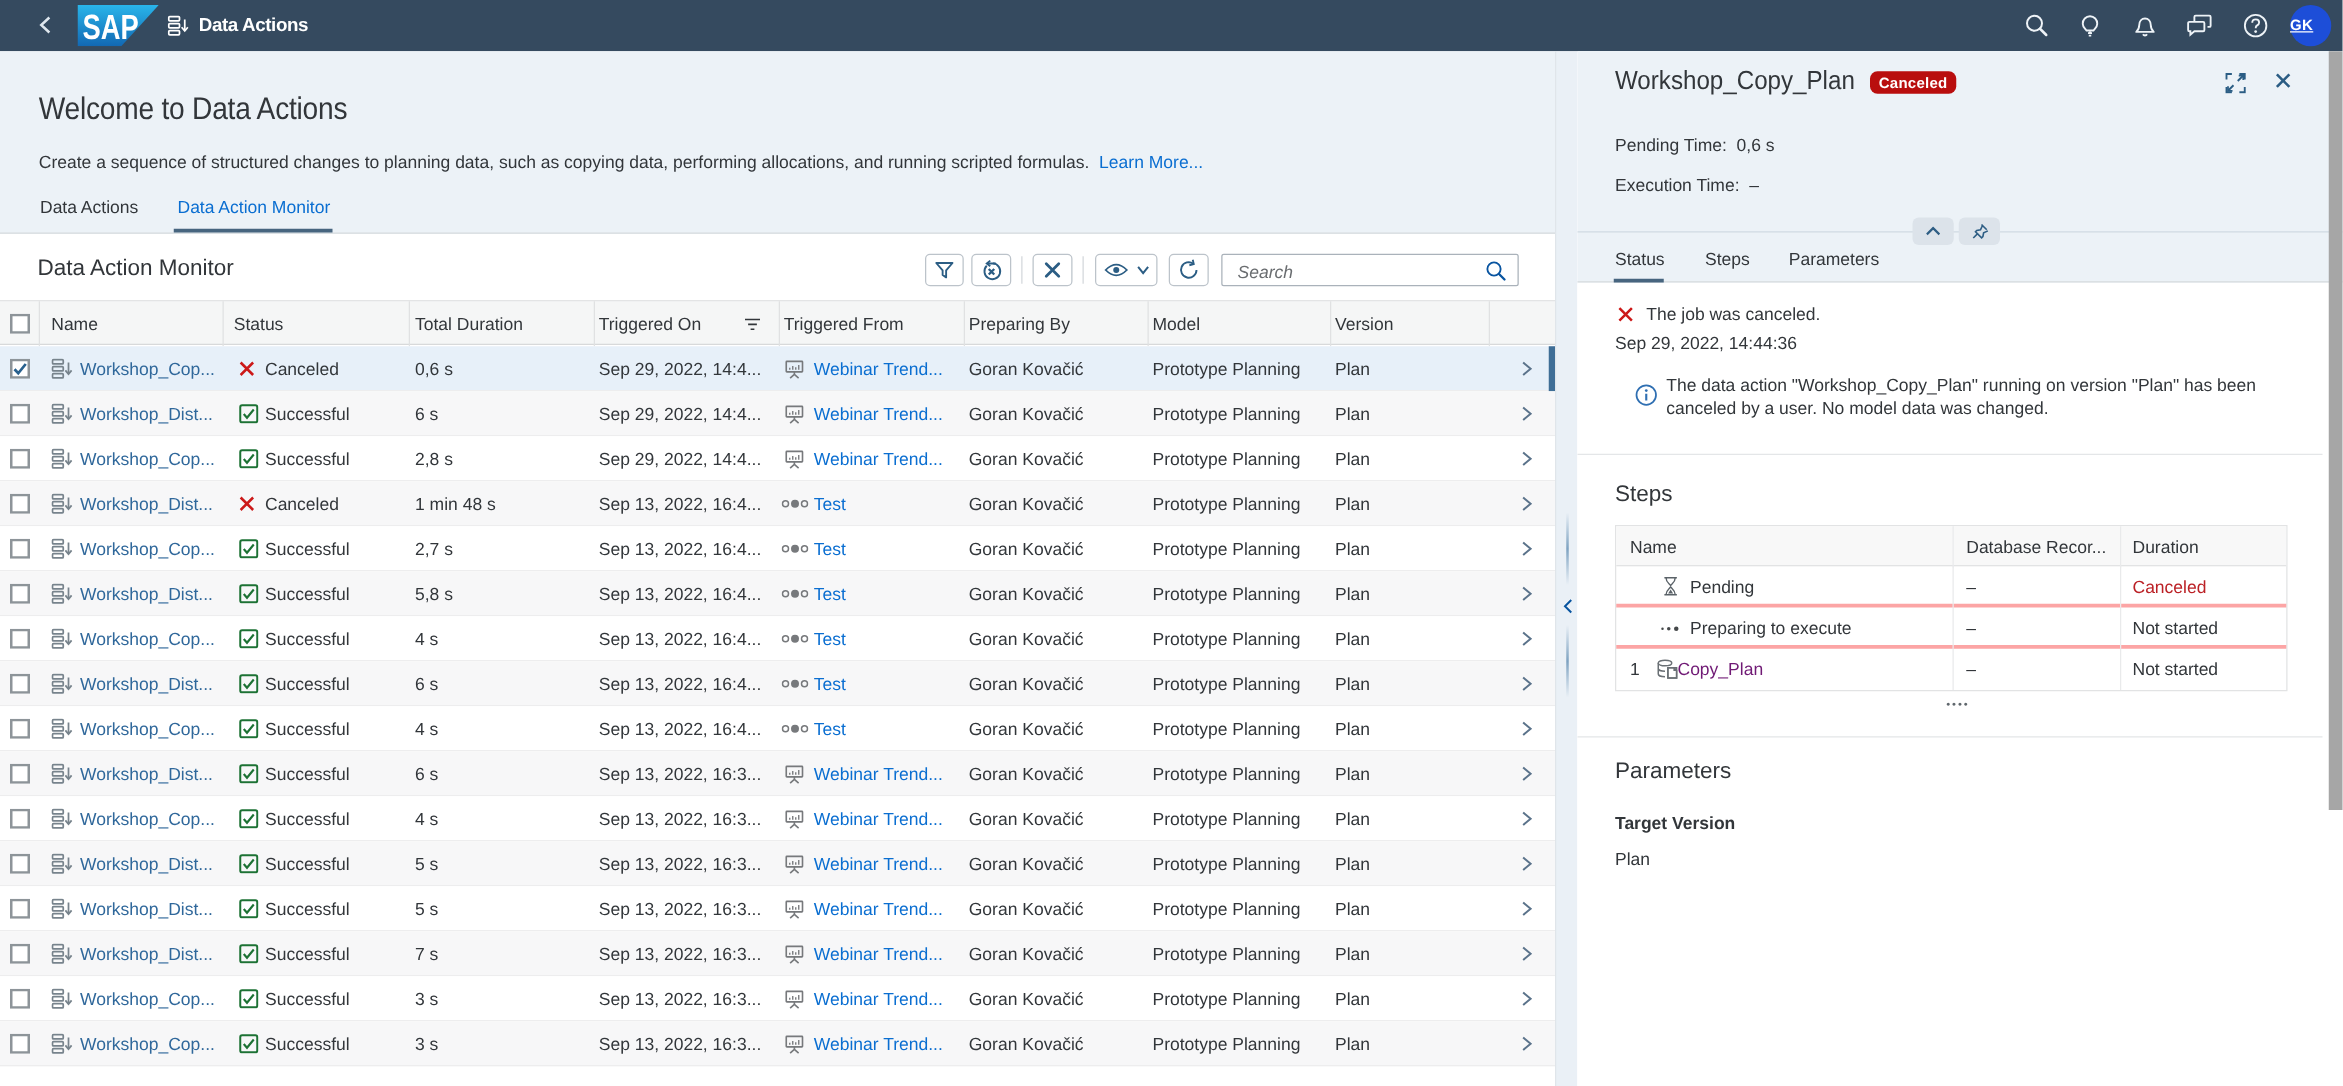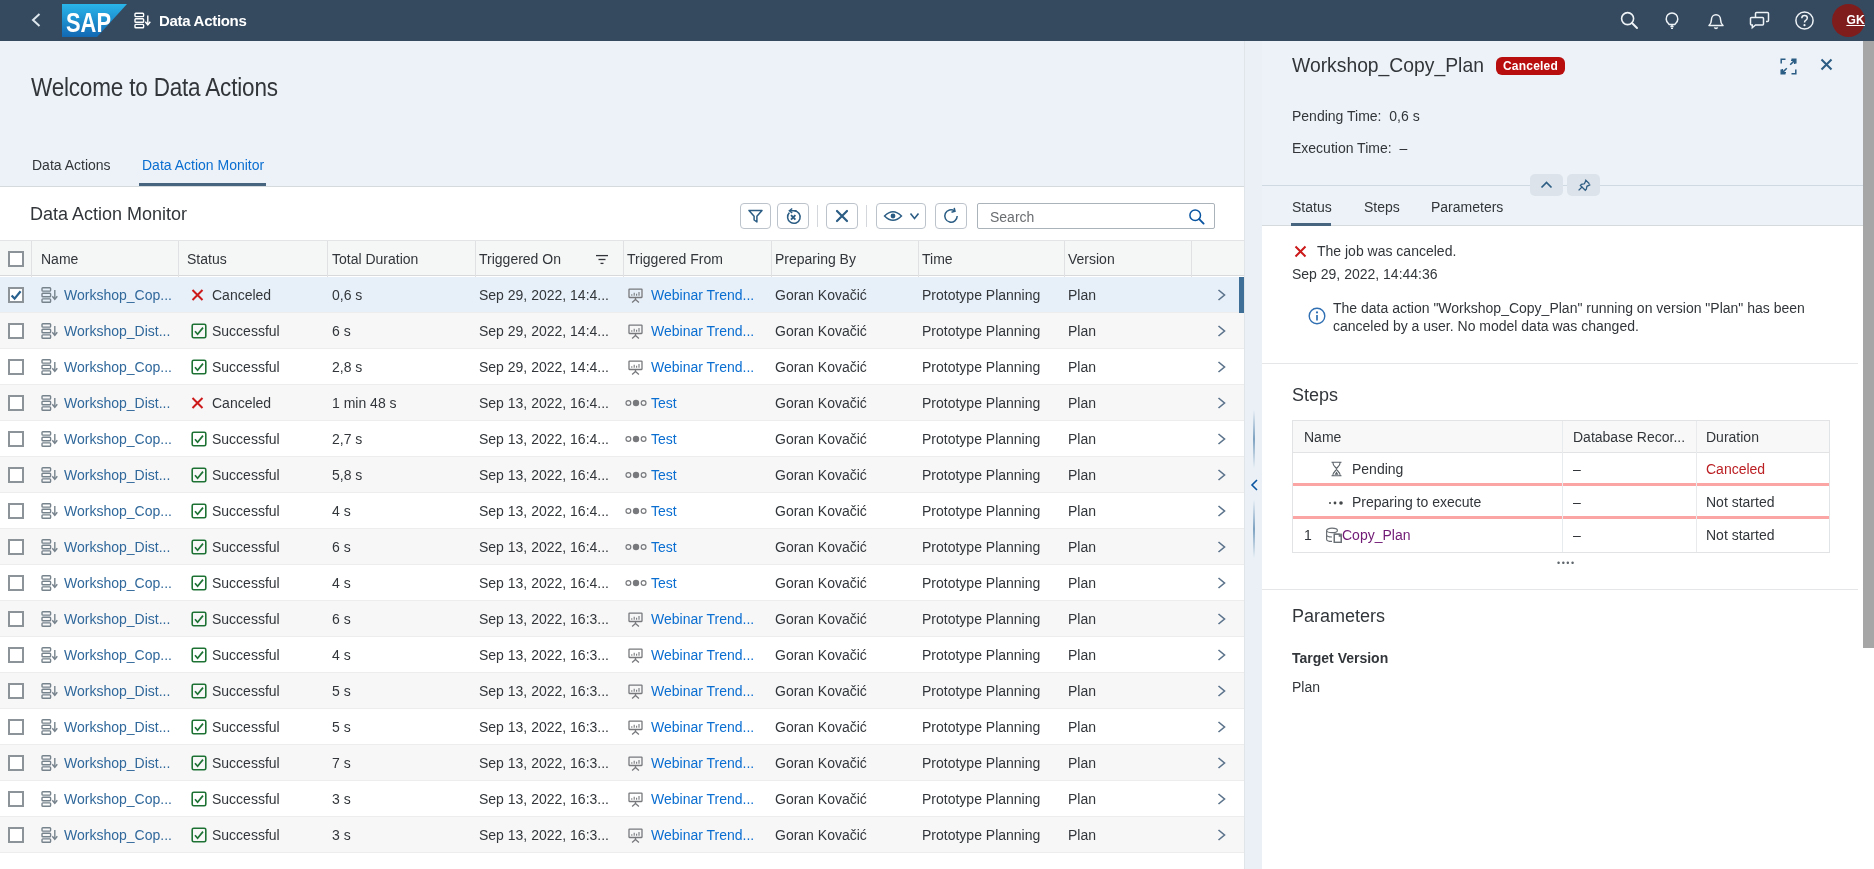--- a/index.html
+++ b/index.html
@@ -3,36 +3,36 @@
 *{margin:0;padding:0;box-sizing:border-box;}
 svg{display:block;}
 html,body{width:1874px;height:869px;overflow:hidden;font-family:"Liberation Sans",sans-serif;background:#fff;}
 
 .shell{position:absolute;left:0;top:0;width:1874px;height:41px;background:#354a5f;}
 .shell .back{position:absolute;left:29px;top:12px;}
 .shell .logo{position:absolute;left:62px;top:4px;}
 .shell .appic{position:absolute;left:134px;top:12px;}
 .shell .title{position:absolute;left:159px;top:12px;color:#fff;font-size:15px;font-weight:bold;letter-spacing:-0.3px;}
 .sic{position:absolute;top:10px;}
-.avatar{position:absolute;left:1832px;top:4px;width:33px;height:33px;border-radius:50%;background:#7f1d1d;color:#fff;font-size:12px;font-weight:bold;text-align:right;line-height:33px;letter-spacing:.3px;text-decoration:underline;}
+.avatar{position:absolute;left:1832px;top:4px;width:33px;height:33px;border-radius:50%;background:#1d4ed8;color:#fff;font-size:12px;font-weight:bold;text-align:left;line-height:33px;letter-spacing:.3px;text-decoration:underline;}
 
 .welcome{position:absolute;left:0;top:41px;width:1244px;height:146px;background:#ecf2f7;border-bottom:1px solid #d5dadd;}
 .welcome h1{position:absolute;left:31px;top:32px;font-size:25px;font-weight:400;color:#32363a;letter-spacing:-0.2px;transform:scaleX(0.9);transform-origin:left top;white-space:nowrap;}
 .welcome p{position:absolute;left:31px;top:80px;font-size:14px;color:#32363a;}
 .welcome p a{color:#0a6ed1;text-decoration:none;}
 .tab1{position:absolute;left:32px;top:116px;font-size:14px;color:#32363a;}
 .tab2{position:absolute;left:142px;top:116px;font-size:14px;color:#0a6ed1;}
 .tabline{position:absolute;left:139px;top:142px;width:127px;height:3px;background:#47657f;}
 
 .lwrap{position:absolute;left:0;top:188px;width:1244px;height:681px;background:#fff;}
 .ttl{position:absolute;left:30px;top:16px;font-size:18px;color:#32363a;}
 .btn{position:absolute;top:15px;height:26px;border:1px solid #bcc3ca;border-radius:4px;background:#fff;display:flex;align-items:center;justify-content:center;}
 .tsep{position:absolute;top:17px;width:1px;height:22px;background:#d4d8dc;}
 .search{position:absolute;left:977px;top:15px;width:238px;height:26px;border:1px solid #aab2ba;border-radius:2px;background:#fff;}
-.search .ph{position:absolute;left:12px;top:5px;font-size:14px;color:#6a6d70;}
+.search .ph{position:absolute;left:12px;top:5px;font-size:14px;font-style:italic;color:#6a6d70;}
 .search .mg{position:absolute;right:8px;top:4px;}
 
 .thead{position:absolute;left:0;top:240px;width:1244px;height:36px;background:#f5f6f6;border-top:1px solid #e3e4e5;border-bottom:1px solid #d8d9da;}
 .thead .h{position:absolute;top:0;line-height:36px;font-size:14px;color:#32363a;}
 .thead .vs{position:absolute;top:0;width:1px;height:36px;background:#e0e1e2;}
 .tbody{position:absolute;left:0;top:277px;width:1244px;text-decoration:underline;}
 .row{position:relative;width:1244px;height:36px;background:#fff;border-bottom:1px solid #ededee;}
 .row.alt{background:#f7f7f8;}
 .row.sel{background:#e7f0f9;}
 .row .c{position:absolute;top:0;line-height:36px;font-size:14px;color:#32363a;white-space:nowrap;}
@@ -142,20 +142,21 @@
         <circle cx="10.5" cy="10.5" r="8.6" fill="none" stroke="#eef3f7" stroke-width="1.5"></circle>
         <path d="M7.8 8.2 c0-1.7 1.2-2.7 2.8-2.7 s2.7 1 2.7 2.4 c0 1.2-0.7 1.8-1.6 2.4 c-0.8 0.5-1.1 0.9-1.1 1.8 v0.4" fill="none" stroke="#eef3f7" stroke-width="1.5"></path>
         <circle cx="10.5" cy="15.2" r="1.1" fill="#eef3f7"></circle>
       </svg>
     </span>
   <span class="avatar">GK</span>
 </div>
 
 <div class="welcome">
   <h1>Welcome to Data Actions</h1>
+  <p>Create a sequence of structured changes to planning data, such as copying data, performing allocations, and running scripted formulas.&nbsp; <a>Learn More...</a></p>
   <span class="tab1">Data Actions</span>
   <span class="tab2">Data Action Monitor</span>
   <span class="tabline"></span>
 </div>
 
 <div class="lwrap">
   <span class="ttl">Data Action Monitor</span>
   <span class="btn" style="left:740px;width:31px">
       <svg width="19" height="19" viewBox="0 0 19 19" style="">
         <path d="M3 3.4 h13 l-5.1 5.9 v5.6 l-2.8 -1.9 v-3.7 z" fill="none" stroke="#2b5d84" stroke-width="1.5" stroke-linejoin="round"></path>
@@ -218,21 +219,21 @@
       <svg width="14" height="11" viewBox="0 0 14 11" style="">
         <g stroke="#32363a" stroke-width="1.3">
           <path d="M1 1.6 h12"></path>
           <path d="M3.5 5.5 h7"></path>
           <path d="M5.5 9.4 h3"></path>
         </g>
       </svg>
     </span>
   <span class="h" style="left:627px">Triggered From</span>
   <span class="h" style="left:775px">Preparing By</span>
-  <span class="h" style="left:922px">Time</span>
+  <span class="h" style="left:922px">Model</span>
   <span class="h" style="left:1068px">Version</span>
   <span class="vs" style="left:31px"></span>
   <span class="vs" style="left:178px"></span>
   <span class="vs" style="left:327px"></span>
   <span class="vs" style="left:475px"></span>
   <span class="vs" style="left:623px"></span>
   <span class="vs" style="left:771px"></span>
   <span class="vs" style="left:918px"></span>
   <span class="vs" style="left:1064px"></span>
   <span class="vs" style="left:1191px"></span>

